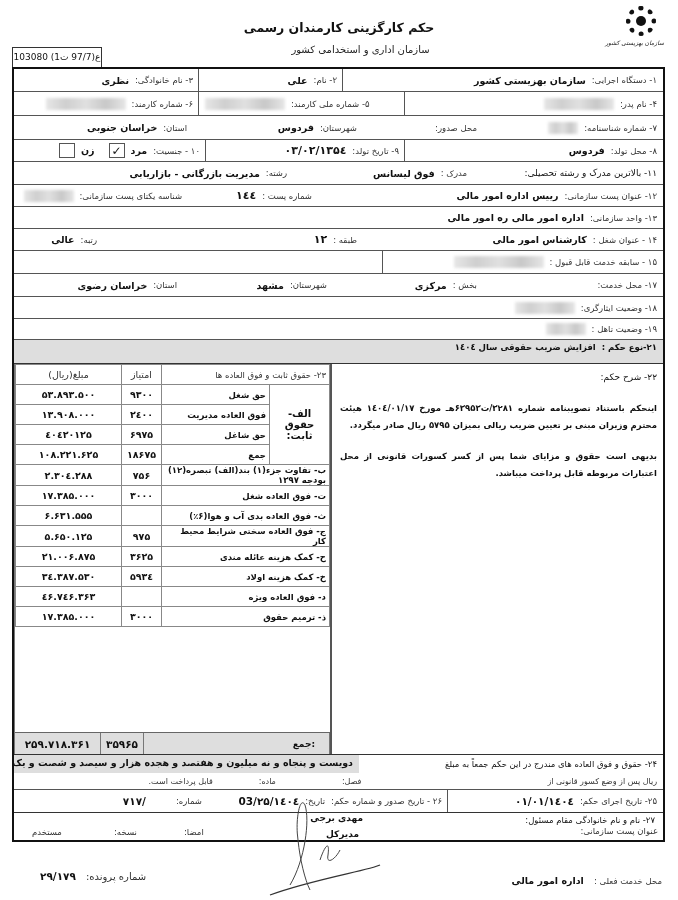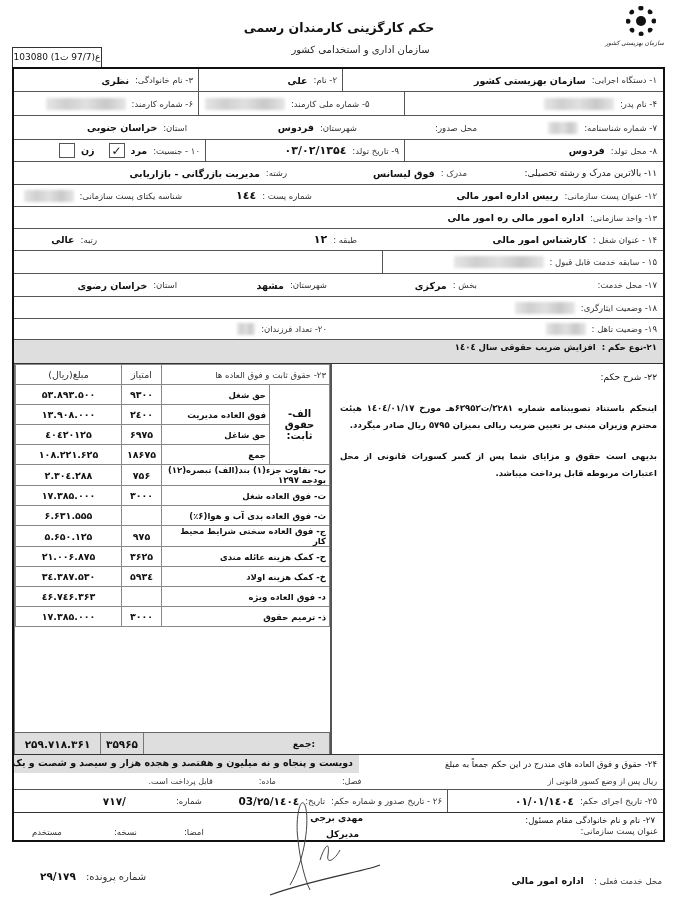--- a/index.html
+++ b/index.html
@@ -211,24 +211,20 @@
       <span class="lbl">۱۸- وضعیت ایثارگری:</span>
       <span class="blur" style="width:60px;"></span>
     </div>
   </div>
 
   <div class="row" style="top:250px;height:21px;">
     <div class="cell" style="right:0;width:200px;">
       <span class="lbl">۱۹- وضعیت تاهل :</span>
       <span class="blur" style="width:40px;"></span>
     </div>
-    <div class="cell" style="right:330px;width:200px;">
-      <span class="lbl">۲۰- تعداد فرزندان:</span>
-      <span class="blur" style="width:18px;"></span>
-    </div>
   </div>
 
   <div class="row gray" style="top:271px;height:24px;border-bottom:1px solid #333;">
     <div class="cell" style="right:0;width:400px;align-items:flex-start;padding-top:2px;">
       <span class="b" style="font-size:8.5px;">۲۱-نوع حکم :</span>
       <span class="b" style="font-size:8.5px;">افزایش ضریب حقوقی سال ۱٤۰٤</span>
     </div>
   </div>
 
   <div class="desc">
@@ -334,21 +330,21 @@
       <span class="val" style="font-size:10.5px;">۱٤۰٤/۰۱/۰۱</span>
     </div>
     <div class="vline" style="right:215px;"></div>
     <div class="cell" style="right:215px;width:240px;">
       <span class="lbl">۲۶ - تاریخ صدور و شماره حکم:</span>
       <span class="lbl">تاریخ:</span>
       <span class="val" style="font-size:10.5px;">۱٤۰٤/03/۲۵</span>
     </div>
     <div class="cell" style="right:455px;width:198px;">
       <span class="lbl">شماره:</span>
-      <span class="val" style="font-size:10.5px;margin-right:44px;">/۷۱۷</span>
+      <span class="val" style="font-size:10.5px;margin-right:24px;">/۷۱۷</span>
     </div>
   </div>
 
   <div class="row" style="top:744px;height:29px;border-bottom:none;">
     <div style="position:absolute;right:8px;top:2px;font-size:8.5px;">۲۷- نام و نام خانوادگی مقام مسئول:</div>
     <div style="position:absolute;right:300px;top:0;font-weight:bold;font-size:9px;">مهدی برجی</div>
     <div style="position:absolute;right:304px;top:16px;font-weight:bold;font-size:9px;">مدیرکل</div>
     <div style="position:absolute;left:170px;top:14px;font-size:8.5px;color:#333;">امضا:</div>
     <div style="position:absolute;left:100px;top:14px;font-size:8.5px;color:#333;">نسخه:</div>
     <div style="position:absolute;left:18px;top:14px;font-size:8.5px;color:#333;">مستخدم</div>

